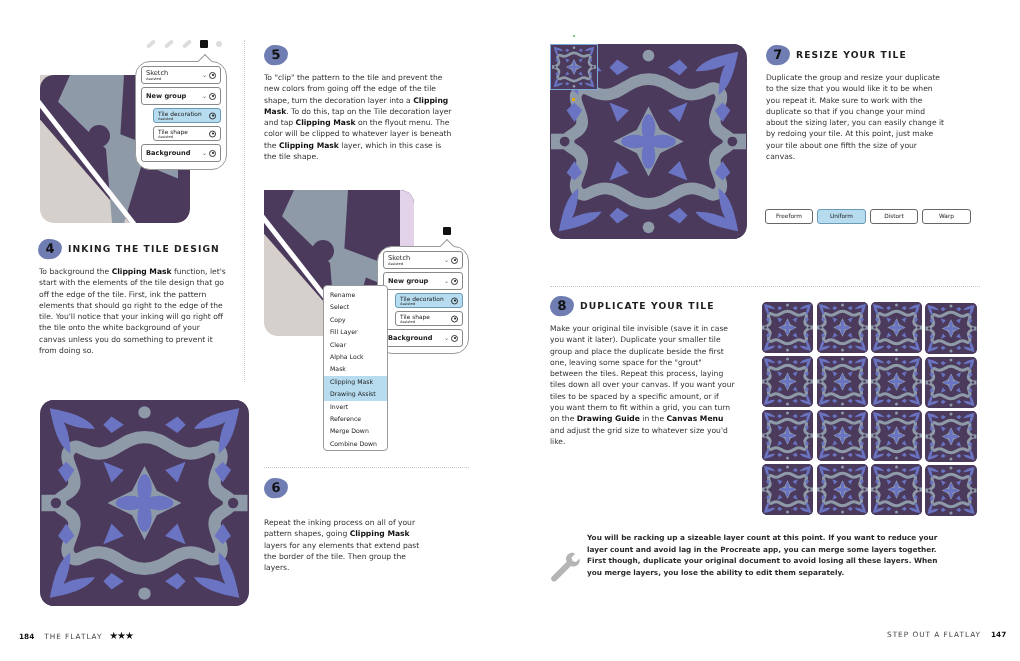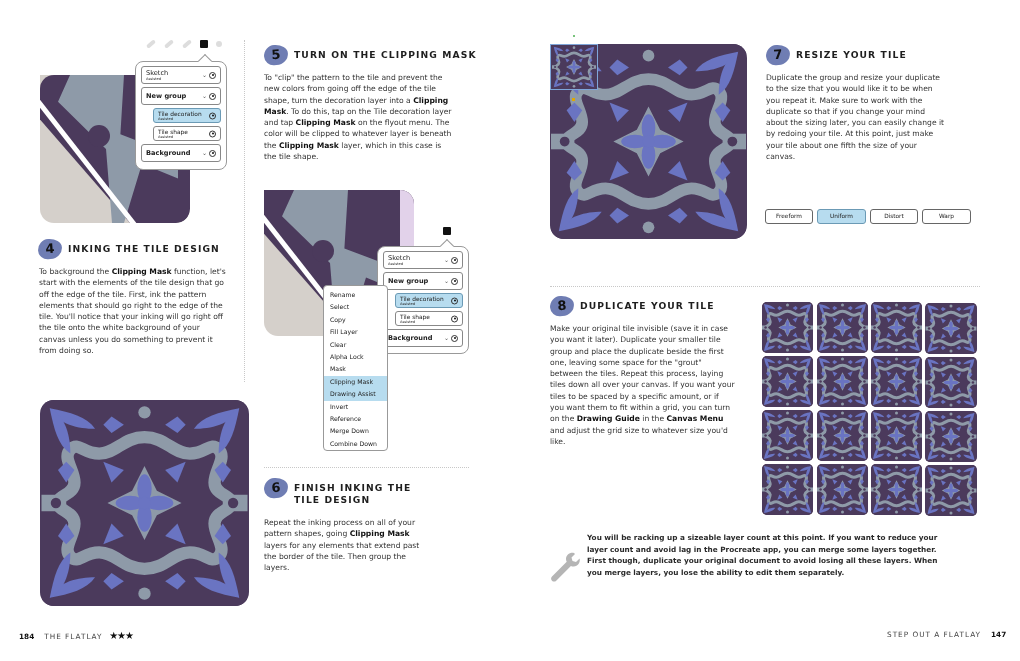--- a/index.html
+++ b/index.html
@@ -14,21 +14,21 @@
   .step-title { font-family: "DejaVu Sans", sans-serif; font-weight: bold; font-size: 9.2px; letter-spacing: 1.1px;
                 color: #1e1e1e; margin-left: 6px; line-height: 12px; padding-top: 4px; text-transform: uppercase; }
   .body-text { position: absolute; font-size: 7.6px; line-height: 11.3px; color: #333; }
   .body-text b { color: #111; }
 
   
   .vdots { position: absolute; width: 0; border-left: 1px dotted #c8c8c8; }
   .hdots { position: absolute; height: 0; border-top: 1px dotted #c8c8c8; }
 
   
-  .panel { position: absolute; background: #fff; border: 1px solid #999; border-radius: 8px; padding: 4px 5px; }
+  .panel { position: absolute; background: #fff; border: 1px solid #999; border-radius: 15px; padding: 4px 5px; }
   .panel:before { content: ""; position: absolute; top: -6px; right: 16px; width: 9px; height: 9px; background: #fff;
                   border-left: 1px solid #999; border-top: 1px solid #999; transform: rotate(45deg); }
   .layer { position: relative; border: 1px solid #888; border-radius: 3px; background: #fff; margin-bottom: 3px;
            height: 18px; padding: 2px 4px; font-size: 6.6px; color: #222; line-height: 8px; }
   .layer.sub { margin-left: 12px; height: 15px; font-size: 5.9px; line-height: 6px; }
   .layer.sel { background: #b7dcef; border-color: #6b9ab5; }
   .layer .sm { font-size: 3.6px; line-height: 4px; display: block; }
   .layer .single { line-height: 13px; font-weight: bold; }
   .layer .ctl { position: absolute; right: 4px; top: 50%; transform: translateY(-50%); font-size: 6px; color: #555; display: flex; align-items: center; gap: 2px; }
   .layer .radio { width: 7px; height: 7px; border: 1px solid #333; border-radius: 50%; position: relative; }
@@ -176,21 +176,20 @@
 <div class="vdots" style="left:244px; top:40px; height:342px;"></div>
 
 <div class="tile" style="left:40px; top:400px; width:209px; height:206px;">
   <svg>
       <use href="#tilepat"></use>
     </svg>
 </div>
 
 <div class="step" style="left:264px; top:45px;">
   <span class="badge">5</span>
-  <span class="step-title">Turn on the Clipping Mask</span>
 </div>
 <div class="body-text" style="left:264px; top:72px; width:190px;">
   <span>To "clip" the pattern to the tile and prevent the new colors from going off the edge of the tile shape, turn the decoration layer into a </span><b>Clipping Mask</b><span>. To do this, tap on the Tile decoration layer and tap </span><b>Clipping Mask</b><span> on the flyout menu. The color will be clipped to whatever layer is beneath the </span><b>Clipping Mask</b><span> layer, which in this case is the tile shape.</span>
 </div>
 
 <div class="abs" style="left:264px; top:190px; width:150px; height:146px; background:#d5d0cb; border-radius:0 14px 0 14px; overflow:hidden;">
   <div class="abs" style="left:0; top:0; width:150px; height:146px; background:#4b3a5c; clip-path: polygon(0 0, 100% 0, 100% 100%, 60% 100%, 0 30%);"></div>
   <div class="abs" style="left:18px; top:0; width:120px; height:146px; background:#8e9aa8; clip-path: polygon(10% 0, 55% 0, 52% 40%, 100% 55%, 100% 70%, 70% 60%, 55% 100%, 45% 100%, 40% 50%, 0 18%);"></div>
   <div class="abs" style="left:48px; top:50px; width:22px; height:22px; background:#4b3a5c; border-radius:50%;"></div>
   <div class="abs" style="left:-10px; top:20px; width:5px; height:170px; background:#fff; transform: rotate(-38deg); transform-origin: top left;"></div>
@@ -251,23 +250,20 @@
   <div class="item">Invert</div>
   <div class="item">Reference</div>
   <div class="item">Merge Down</div>
   <div class="item">Combine Down</div>
 </div>
 
 <div class="hdots" style="left:264px; top:467px; width:205px;"></div>
 
 <div class="step" style="left:264px; top:478px;">
   <span class="badge">6</span>
-  <span class="step-title">
-    <span>Finish Inking the</span><br><span>Tile Design</span>
-  </span>
 </div>
 <div class="body-text" style="left:264px; top:517px; width:160px;">
   <span>Repeat the inking process on all of your pattern shapes, going </span><b>Clipping Mask</b><span> layers for any elements that extend past the border of the tile. Then group the layers.</span>
 </div>
 
 <div class="footer" style="left:19px; top:630px;">
   <b>184</b>
   &nbsp;&nbsp;<span>THE FLATLAY</span>
   &nbsp;<span class="stars">★★★</span>
 </div>

